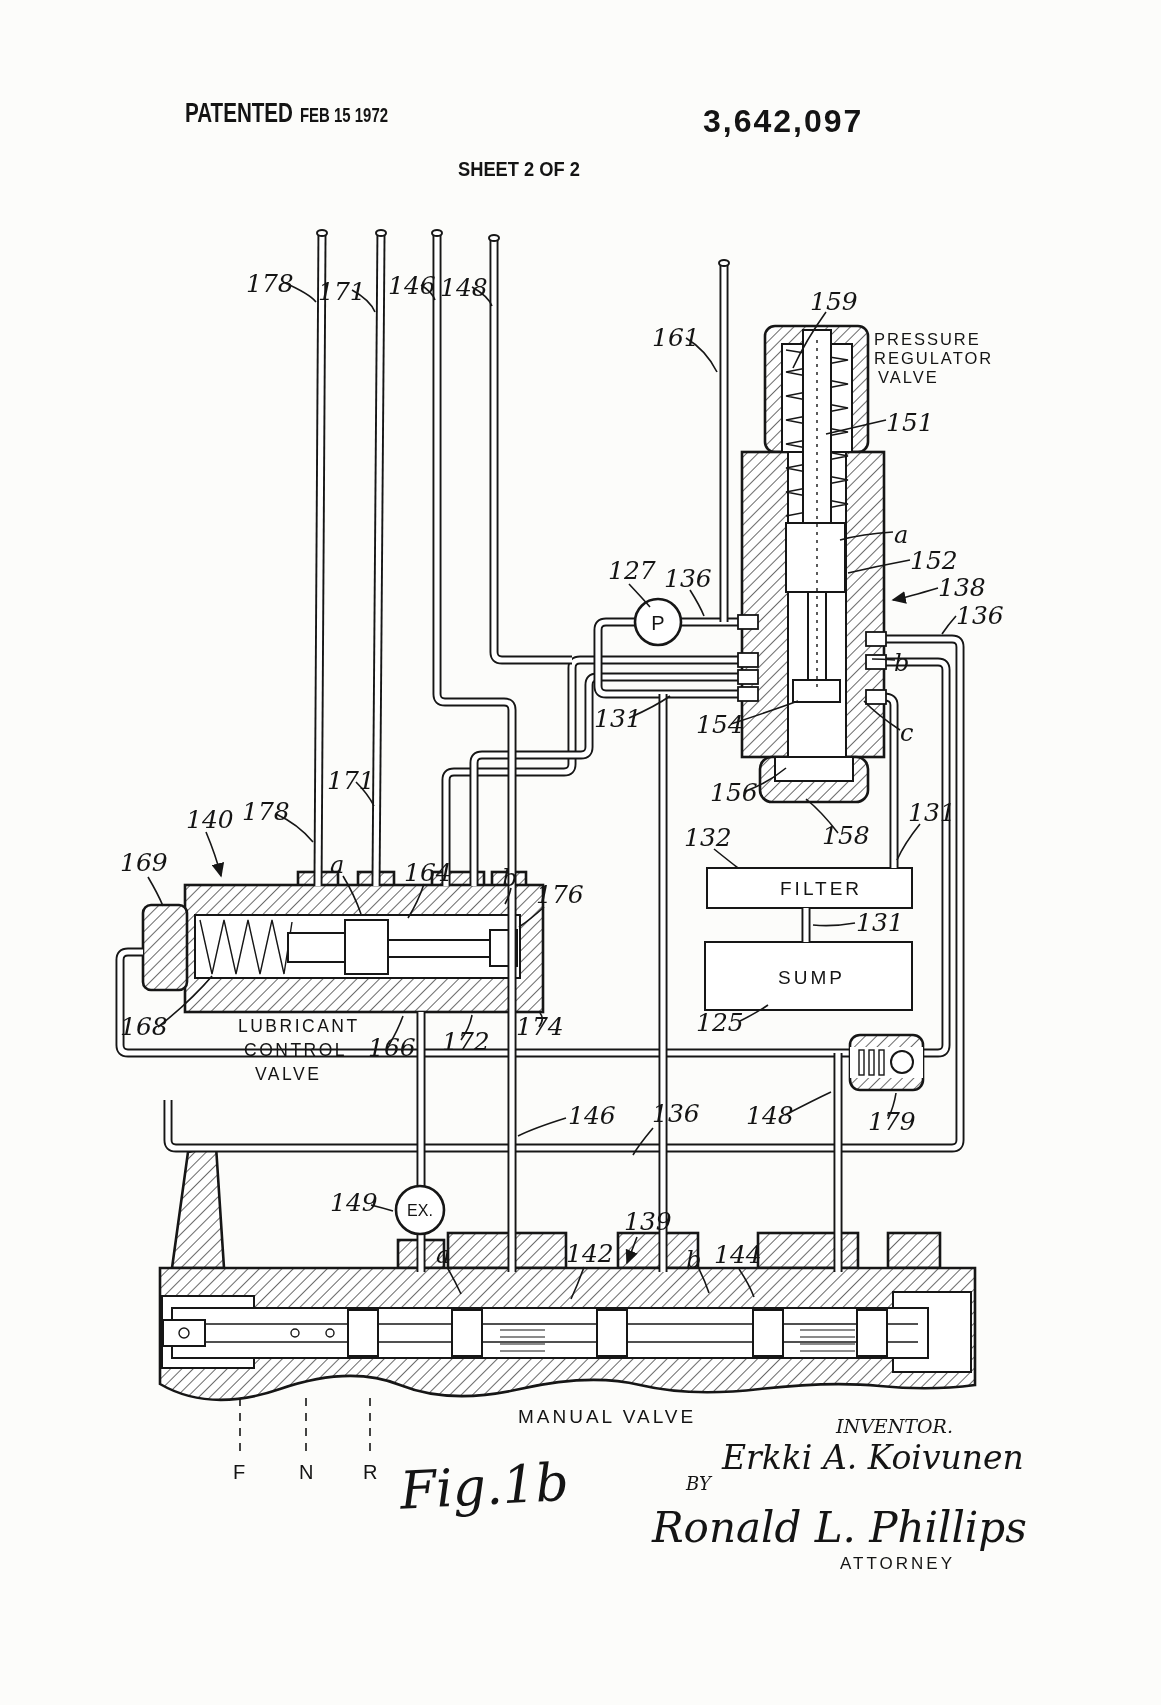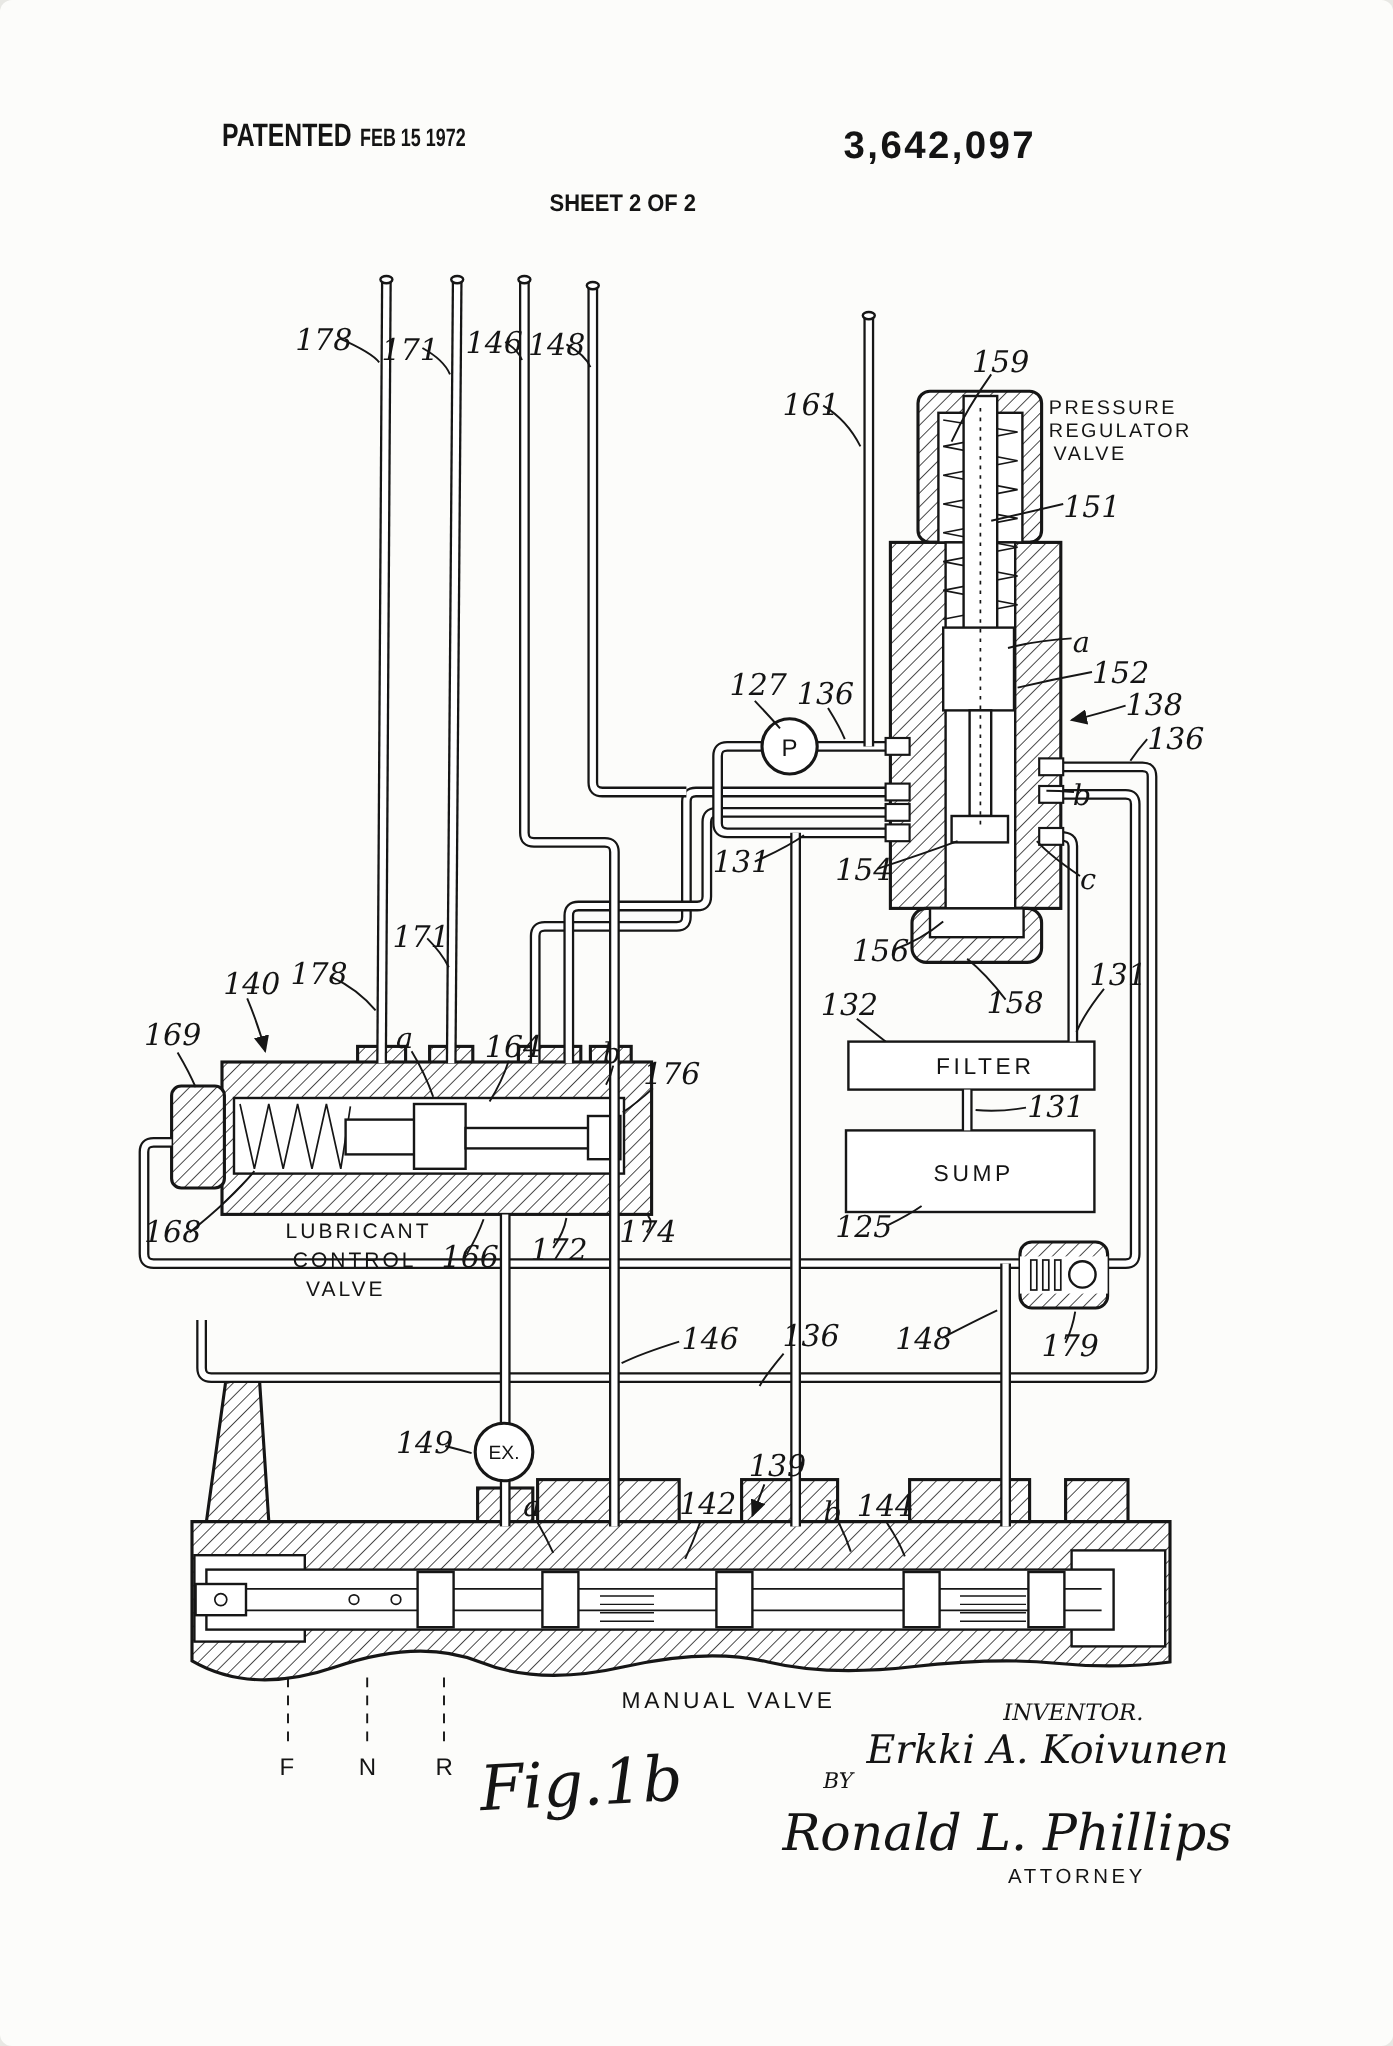--- a/index.html
+++ b/index.html
@@ -1,16 +1,16 @@
 <!DOCTYPE html>
 <html><head>
 <meta charset="utf-8">
 <style>
   html,body{margin:0;padding:0;background:#e8e8e4;}
-  #page{width:1161px;height:1705px;background:#fcfcfa;margin:0 auto;position:relative;border-radius:10px;}
+  #page{width:1161px;height:1705px;background:#fcfcfa;margin:0 auto;position:relative;}
   svg{display:block;}
   .body{fill:url(#hatch);stroke:#161616;stroke-width:2.6;}
   .white{fill:#ffffff;stroke:#161616;stroke-width:2;}
   .thin{fill:none;stroke:#161616;stroke-width:1.4;}
   .pipeO{fill:none;stroke:#161616;stroke-width:9;stroke-linejoin:round;stroke-linecap:butt;}
   .pipeI{fill:none;stroke:#ffffff;stroke-width:5.2;stroke-linejoin:round;stroke-linecap:butt;}
   .leader{fill:none;stroke:#161616;stroke-width:1.6;}
   .ref{font:italic 25px "DejaVu Serif", serif;fill:#141414;}
   .refsm{font:italic 24px "DejaVu Serif", serif;fill:#141414;}
   .cap{font-family:"Liberation Sans",sans-serif;fill:#141414;}

